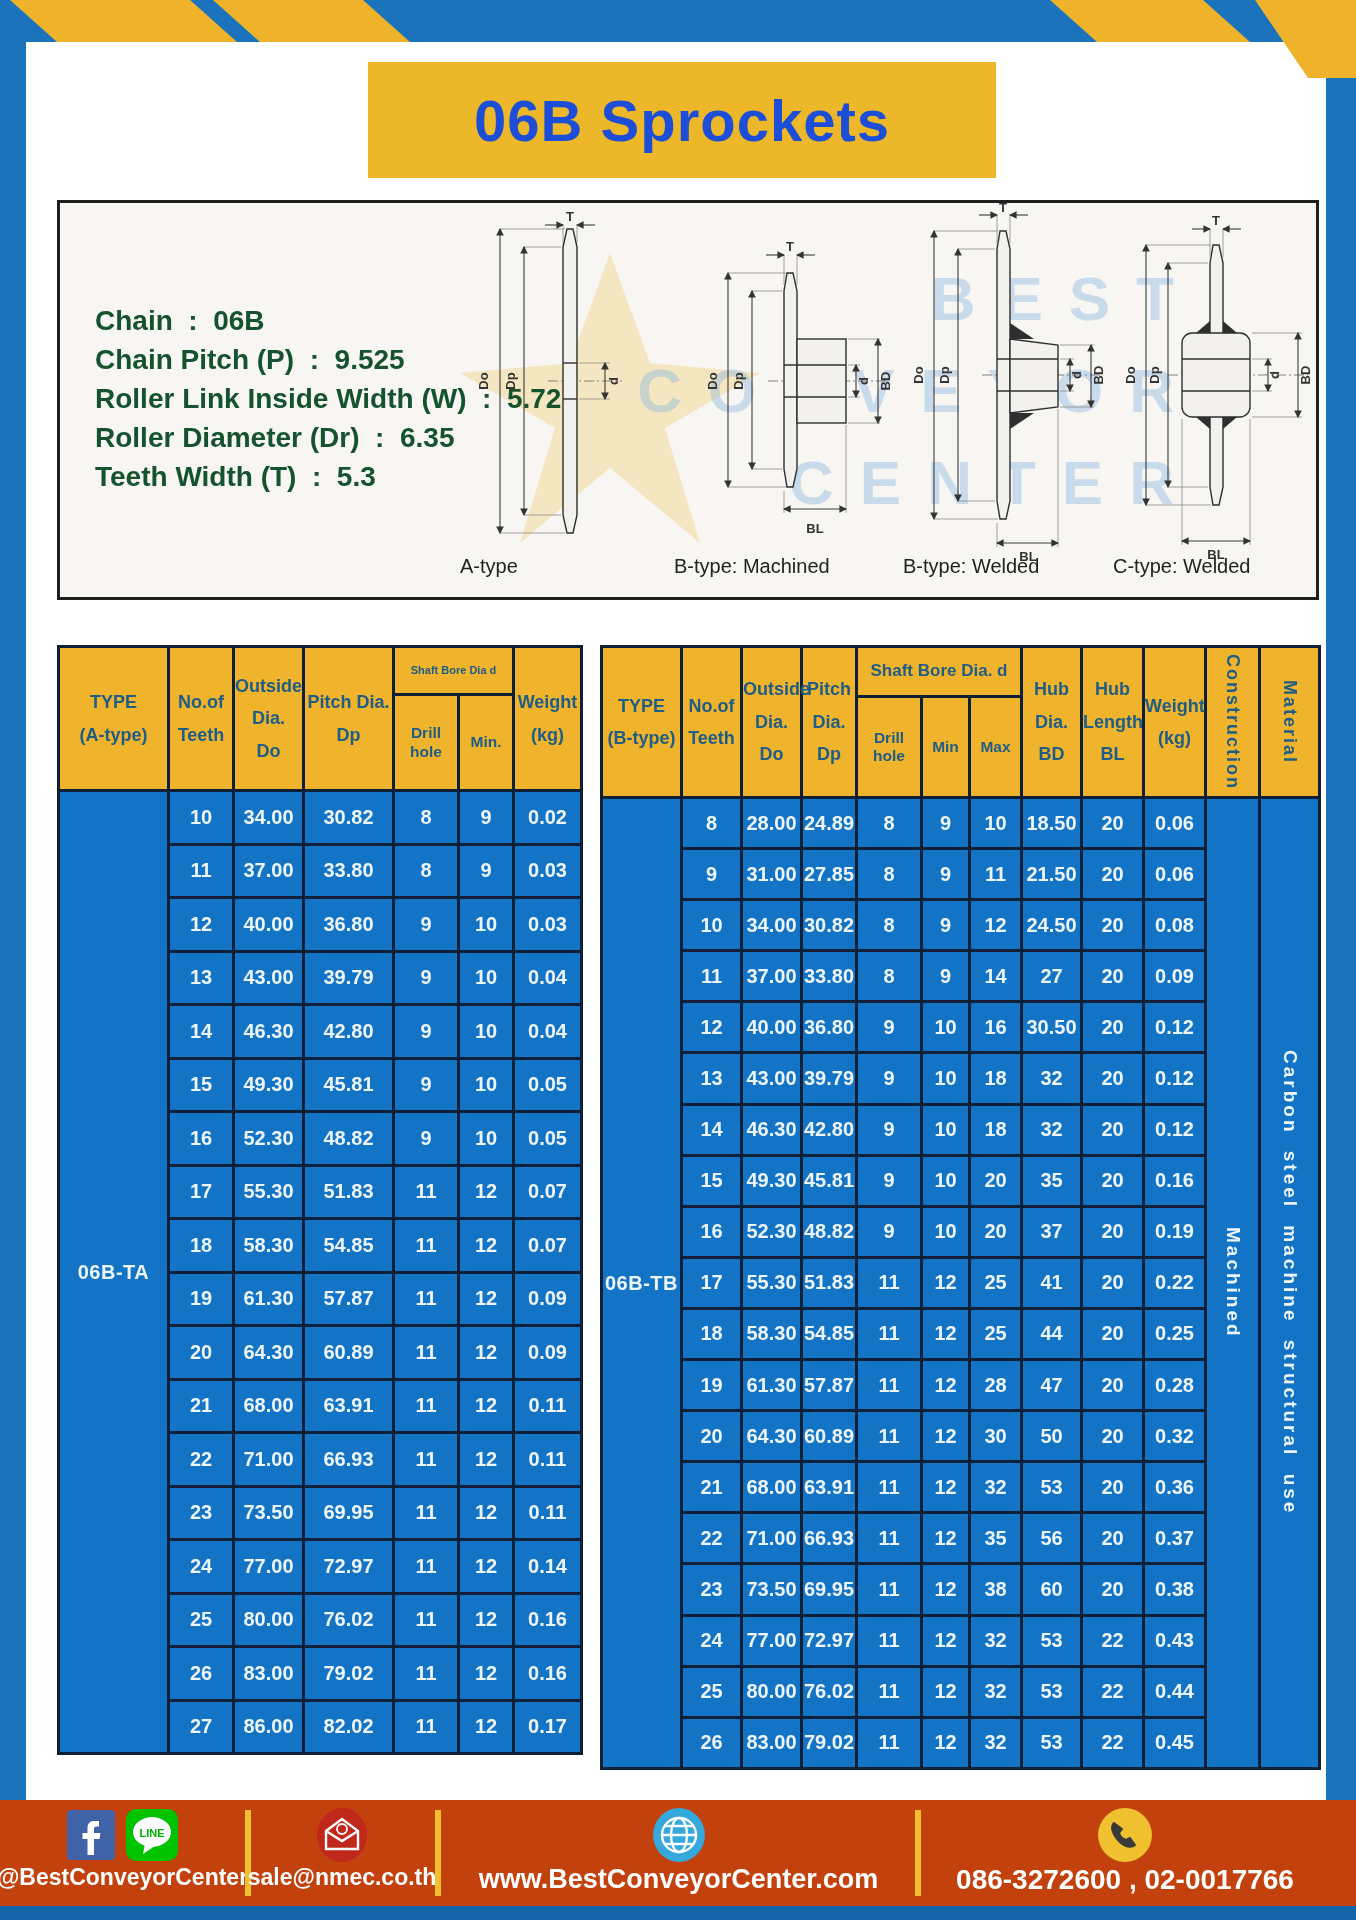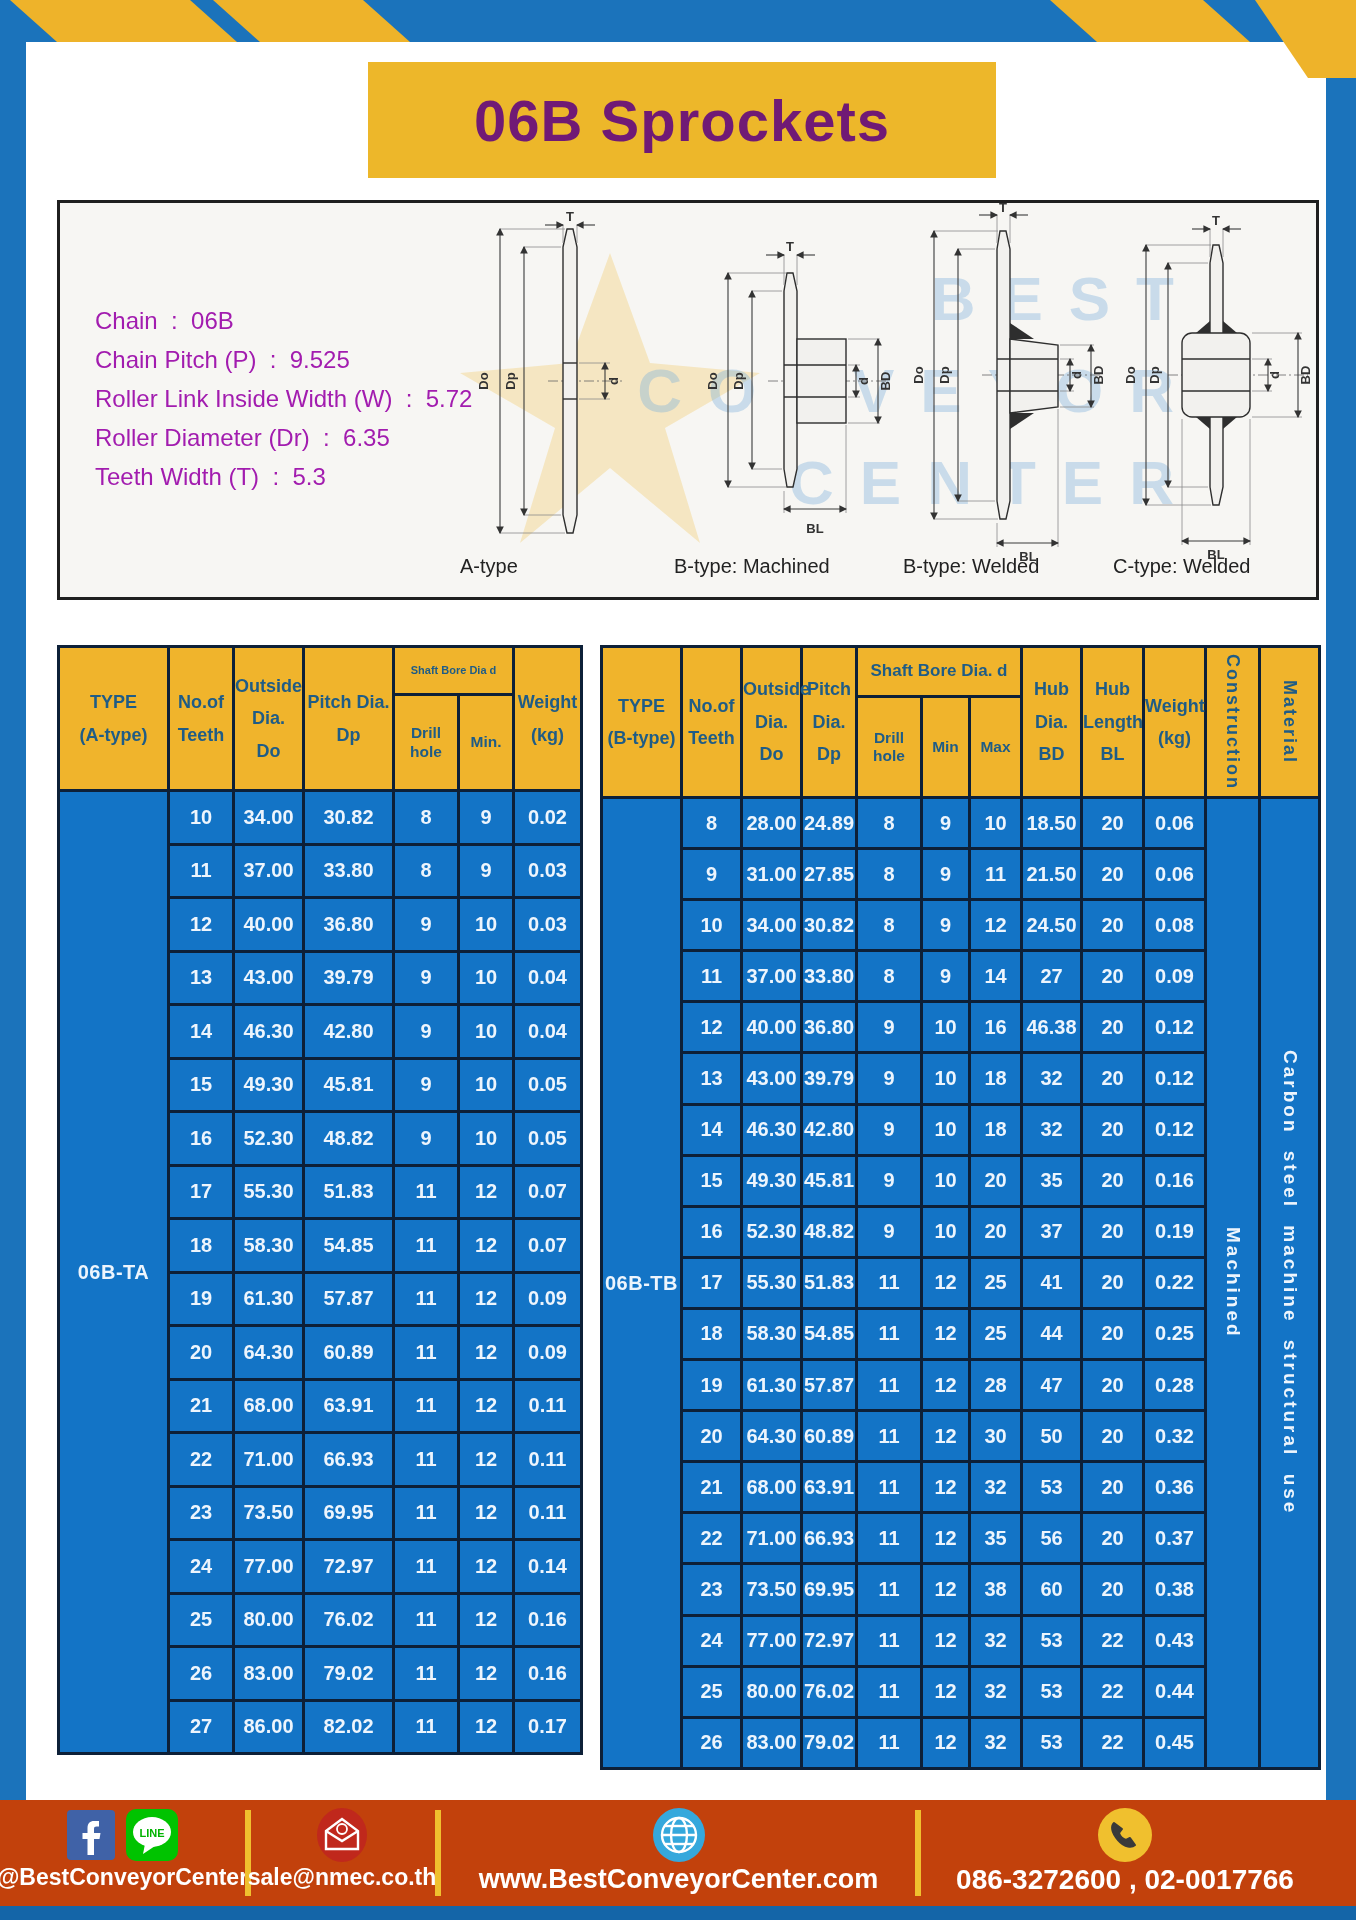--- a/index.html
+++ b/index.html
@@ -1,25 +1,25 @@
 <!DOCTYPE html>
 <html><head>
 <meta charset="utf-8">
 <style>
   html,body{margin:0;padding:0;background:#555;}
   *{box-sizing:border-box;font-family:"Liberation Sans",sans-serif;}
   .sheet{position:relative;width:1356px;height:1920px;background:#1b73bb;overflow:hidden;margin:0 auto;}
   .white-area{position:absolute;left:26px;top:42px;width:1300px;height:1758px;background:#ffffff;}
   .topbar{position:absolute;left:0;top:0;}
   .title-box{position:absolute;left:368px;top:62px;width:628px;height:116px;background:#edb72a;display:flex;align-items:center;justify-content:center;}
-  .title-box h1{margin:16px;font-size:58px;font-weight:bold;color:#701a75;letter-spacing:1px;}
+  .title-box h1{margin:16px;font-size:58px;font-weight:bold;color:#1d4ed8;letter-spacing:1px;}
   
   .spec-panel{position:absolute;left:57px;top:200px;width:1262px;height:400px;background:#f7f6f3;border:3px solid #1f1f1f;}
   .spec-lines{position:absolute;left:35px;top:98px;z-index:3;}
-  .spec-lines div{font-size:24px;font-weight:normal;color:#a21caf;line-height:39px;white-space:pre;}
+  .spec-lines div{font-size:28px;font-weight:bold;color:#14532d;line-height:39px;white-space:pre;}
   .watermark{position:absolute;left:440px;top:50px;width:700px;text-align:right;z-index:1;opacity:.38;}
   .watermark div{font-size:62px;font-weight:bold;color:#7fb2dc;letter-spacing:26px;line-height:92px;}
   .wm-swoosh{position:absolute;left:400px;top:40px;width:300px;height:310px;z-index:0;opacity:.45;}
   .fig{position:absolute;z-index:2;}
   .fig-label{position:absolute;z-index:2;width:200px;font-size:20px;color:#222;top:352px;}
   .dim{stroke:#3a3a3a;stroke-width:1.1;fill:none;}
   .ext{stroke:#8a8a8a;stroke-width:0.8;fill:none;}
   .part{stroke:#2e2e2e;stroke-width:1.4;fill:#f2f1ee;}
   .cl{stroke:#666;stroke-width:0.8;stroke-dasharray:10 3 2 3;fill:none;}
   .dimtxt{font-size:13px;fill:#333;font-weight:bold;}
@@ -511,21 +511,21 @@
           <td>20</td>
           <td>0.09</td>
         </tr>
         <tr>
           <td>12</td>
           <td>40.00</td>
           <td>36.80</td>
           <td>9</td>
           <td>10</td>
           <td>16</td>
-          <td>46.38</td>
+          <td>30.50</td>
           <td>20</td>
           <td>0.12</td>
         </tr>
         <tr>
           <td>13</td>
           <td>43.00</td>
           <td>39.79</td>
           <td>9</td>
           <td>10</td>
           <td>18</td>

